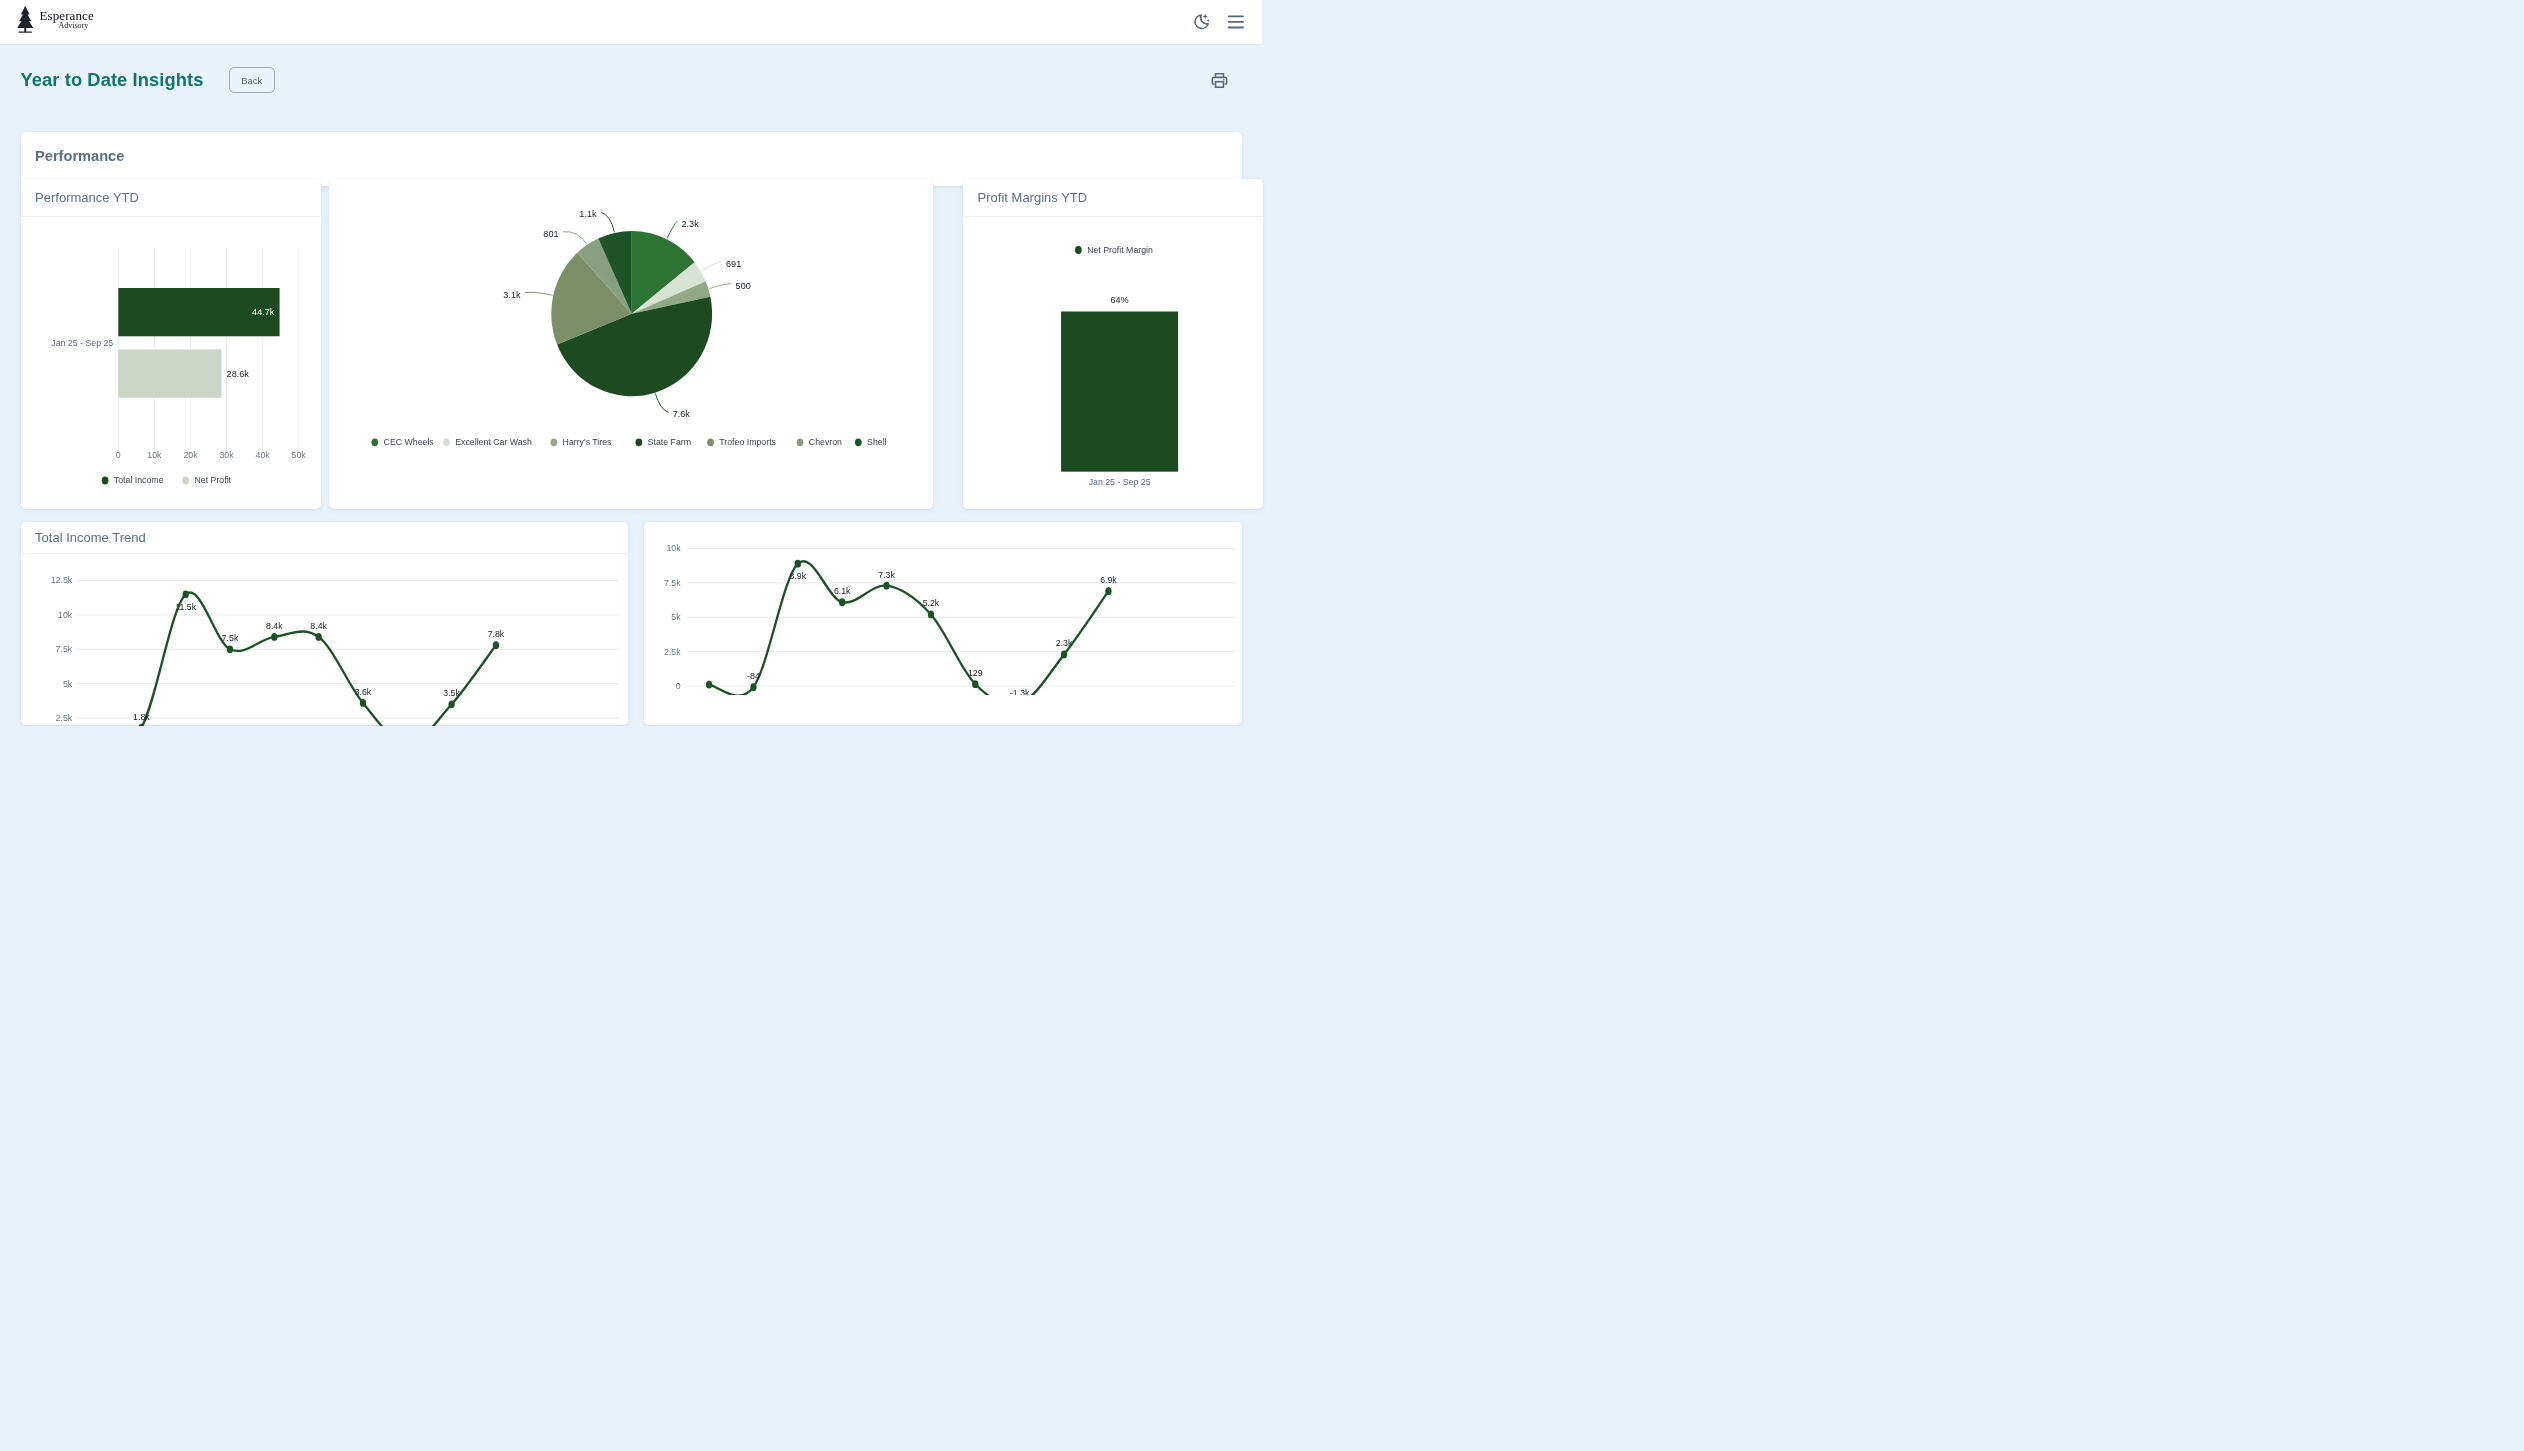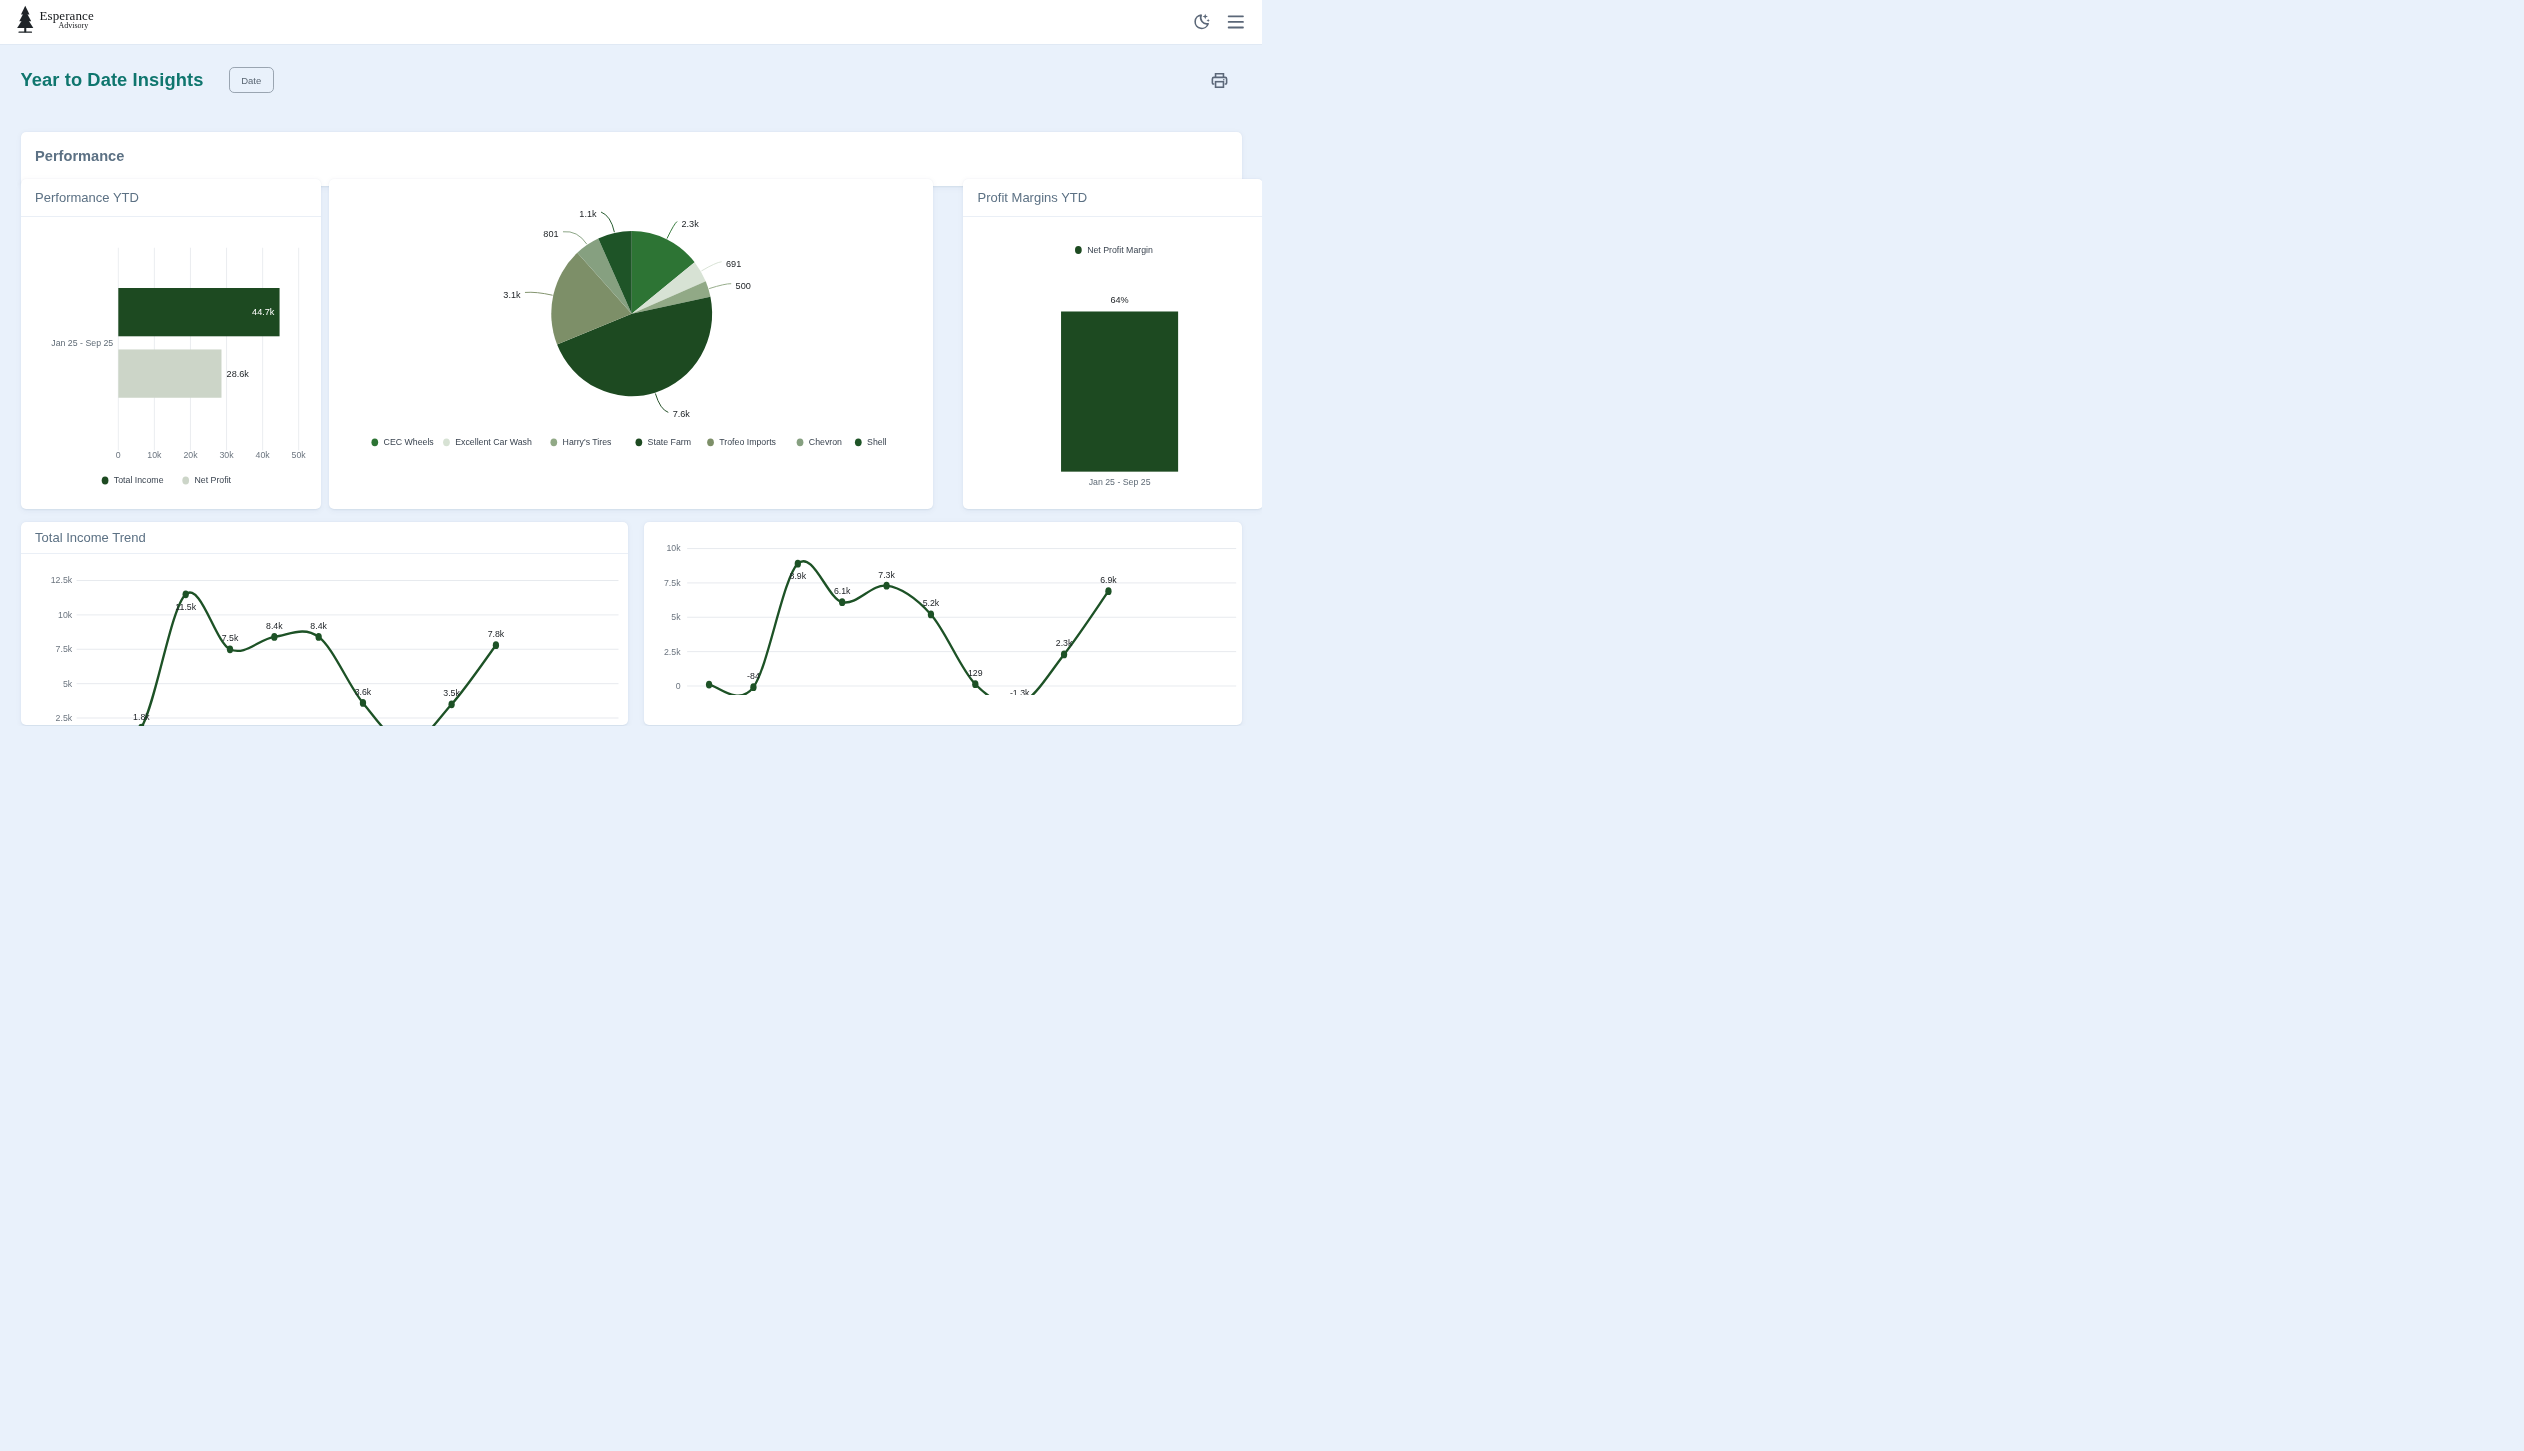--- a/index.html
+++ b/index.html
@@ -1,17 +1,17 @@
 <!DOCTYPE html>
 <html style="font-size:11.7px"><head>
 <meta charset="utf-8">
 <style>
   html,body{margin:0;padding:0;background:#e9f1fb;}
   #app{position:relative;width:1262px;height:726px;overflow:hidden;background:#e9f1fb;
-       font-family:"Liberation Sans",sans-serif;}
+       font-family:"Liberation Sans",sans-serif;padding-left:13px;}
   
   .navbar{position:absolute;top:0;left:0;width:1262px;height:44px;background:#ffffff;
           box-shadow:0 0.7px 0 rgba(20,40,70,.05);}
   .brand{position:absolute;left:14.6px;top:5.1px;display:flex;align-items:center;}
   .brand-text{margin-left:4.4px;font-family:"Liberation Serif",serif;color:#15181b;line-height:1;}
   .brand-line1{font-size:13px;letter-spacing:0.1px;}
   .brand-line2{font-size:8px;margin-top:0.7px;margin-left:19px;}
   .nav-icon{position:absolute;top:12.4px;width:19px;height:19px;cursor:pointer;}
   #moon-btn{right:51px;}
   #menu-btn{right:16px;top:14px;}
@@ -74,21 +74,21 @@
           <rect x="1" y="2" width="22" height="2.6" rx="1" fill="#5b6778"></rect>
           <rect x="1" y="9.6" width="22" height="2.6" rx="1" fill="#5b6778"></rect>
           <rect x="1" y="17.2" width="22" height="2.6" rx="1" fill="#5b6778"></rect>
         </svg>
       </span>
     </span>
   </div>
 
   <div class="title-row">
     <span class="page-title">Year to Date Insights</span>
-    <button class="back-btn">Date</button>
+    <button class="back-btn">Back</button>
     <span class="print-btn">
       <span>
         <svg width="19" height="19" viewBox="0 0 24 24">
           <path d="M7,8 V3.5 h10 V8" fill="none" stroke="#5b6778" stroke-width="2"></path>
           <path d="M5.5,16.5 H4.5 a1.5,1.5 0 0 1 -1.5,-1.5 V10 a2,2 0 0 1 2,-2 H19 a2,2 0 0 1 2,2 v5 a1.5,1.5 0 0 1 -1.5,1.5 H18.5" fill="none" stroke="#5b6778" stroke-width="2"></path>
           <rect x="7" y="13.5" width="10" height="7" fill="none" stroke="#5b6778" stroke-width="2"></rect>
           <circle cx="17.4" cy="11" r="1" fill="#5b6778"></circle>
         </svg>
       </span>
     </span>

